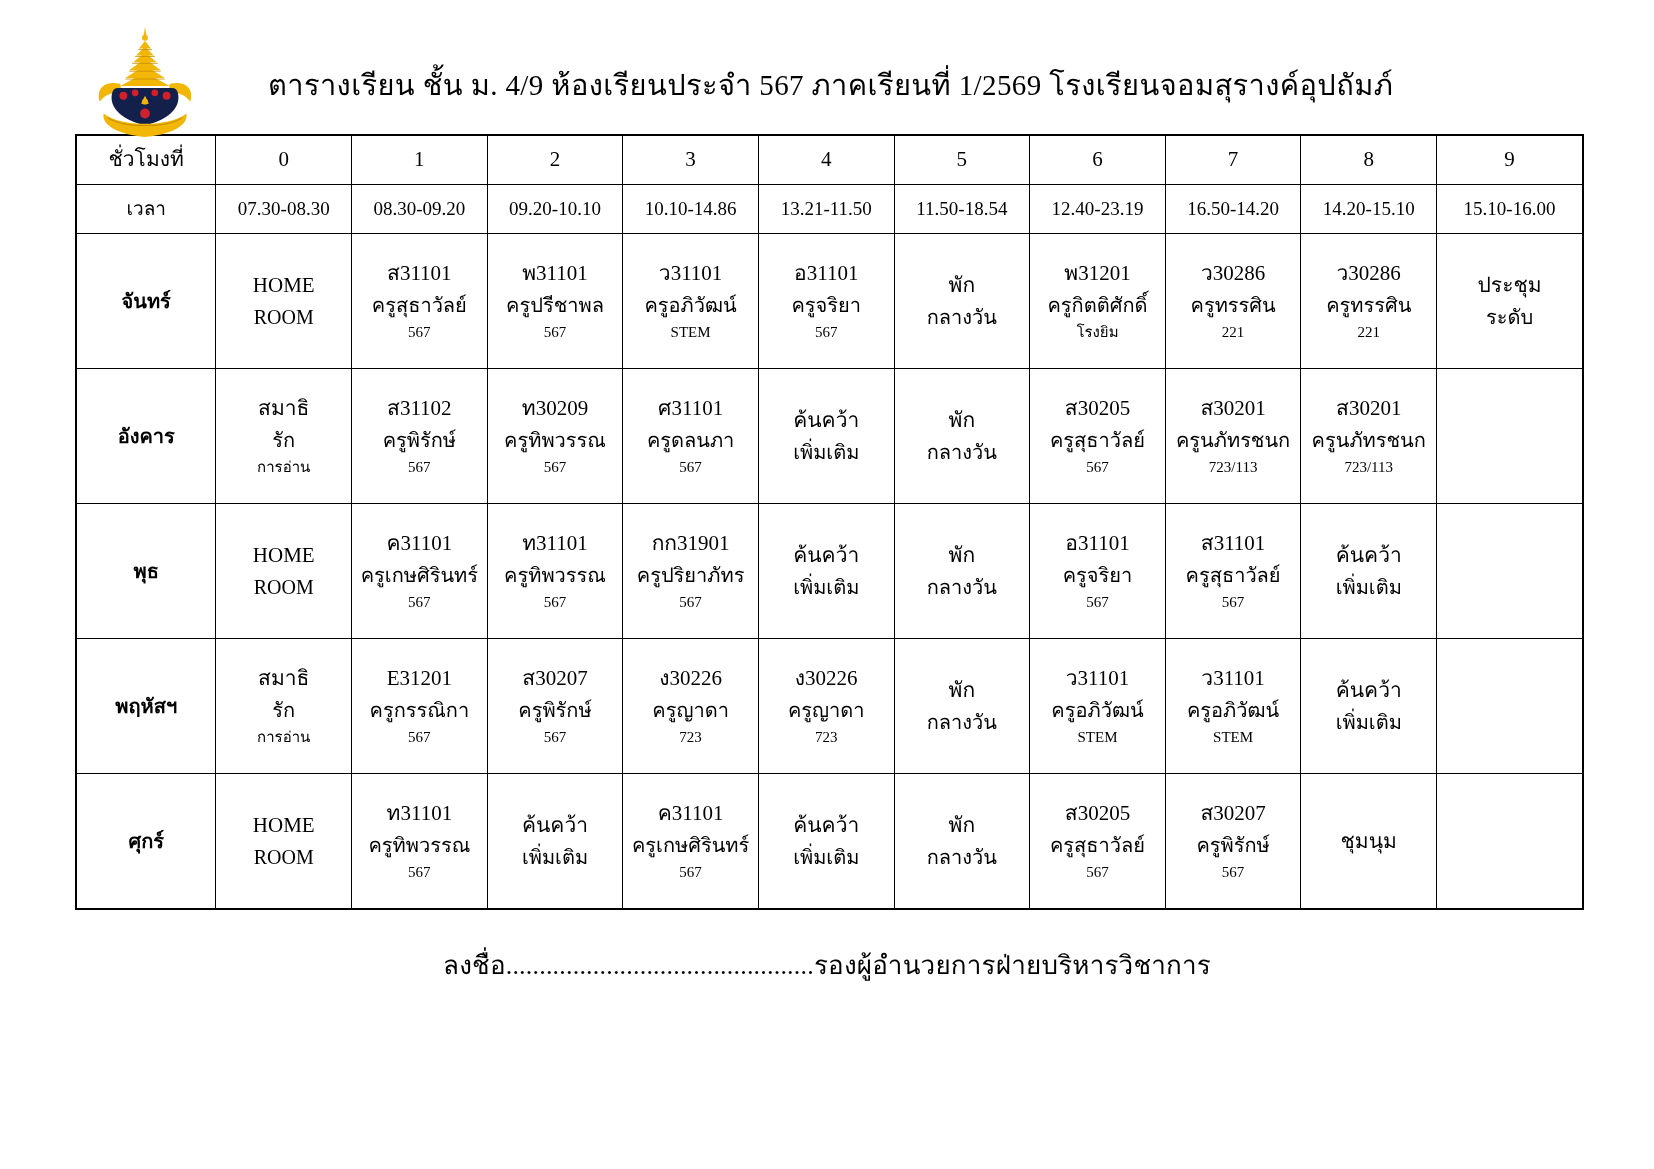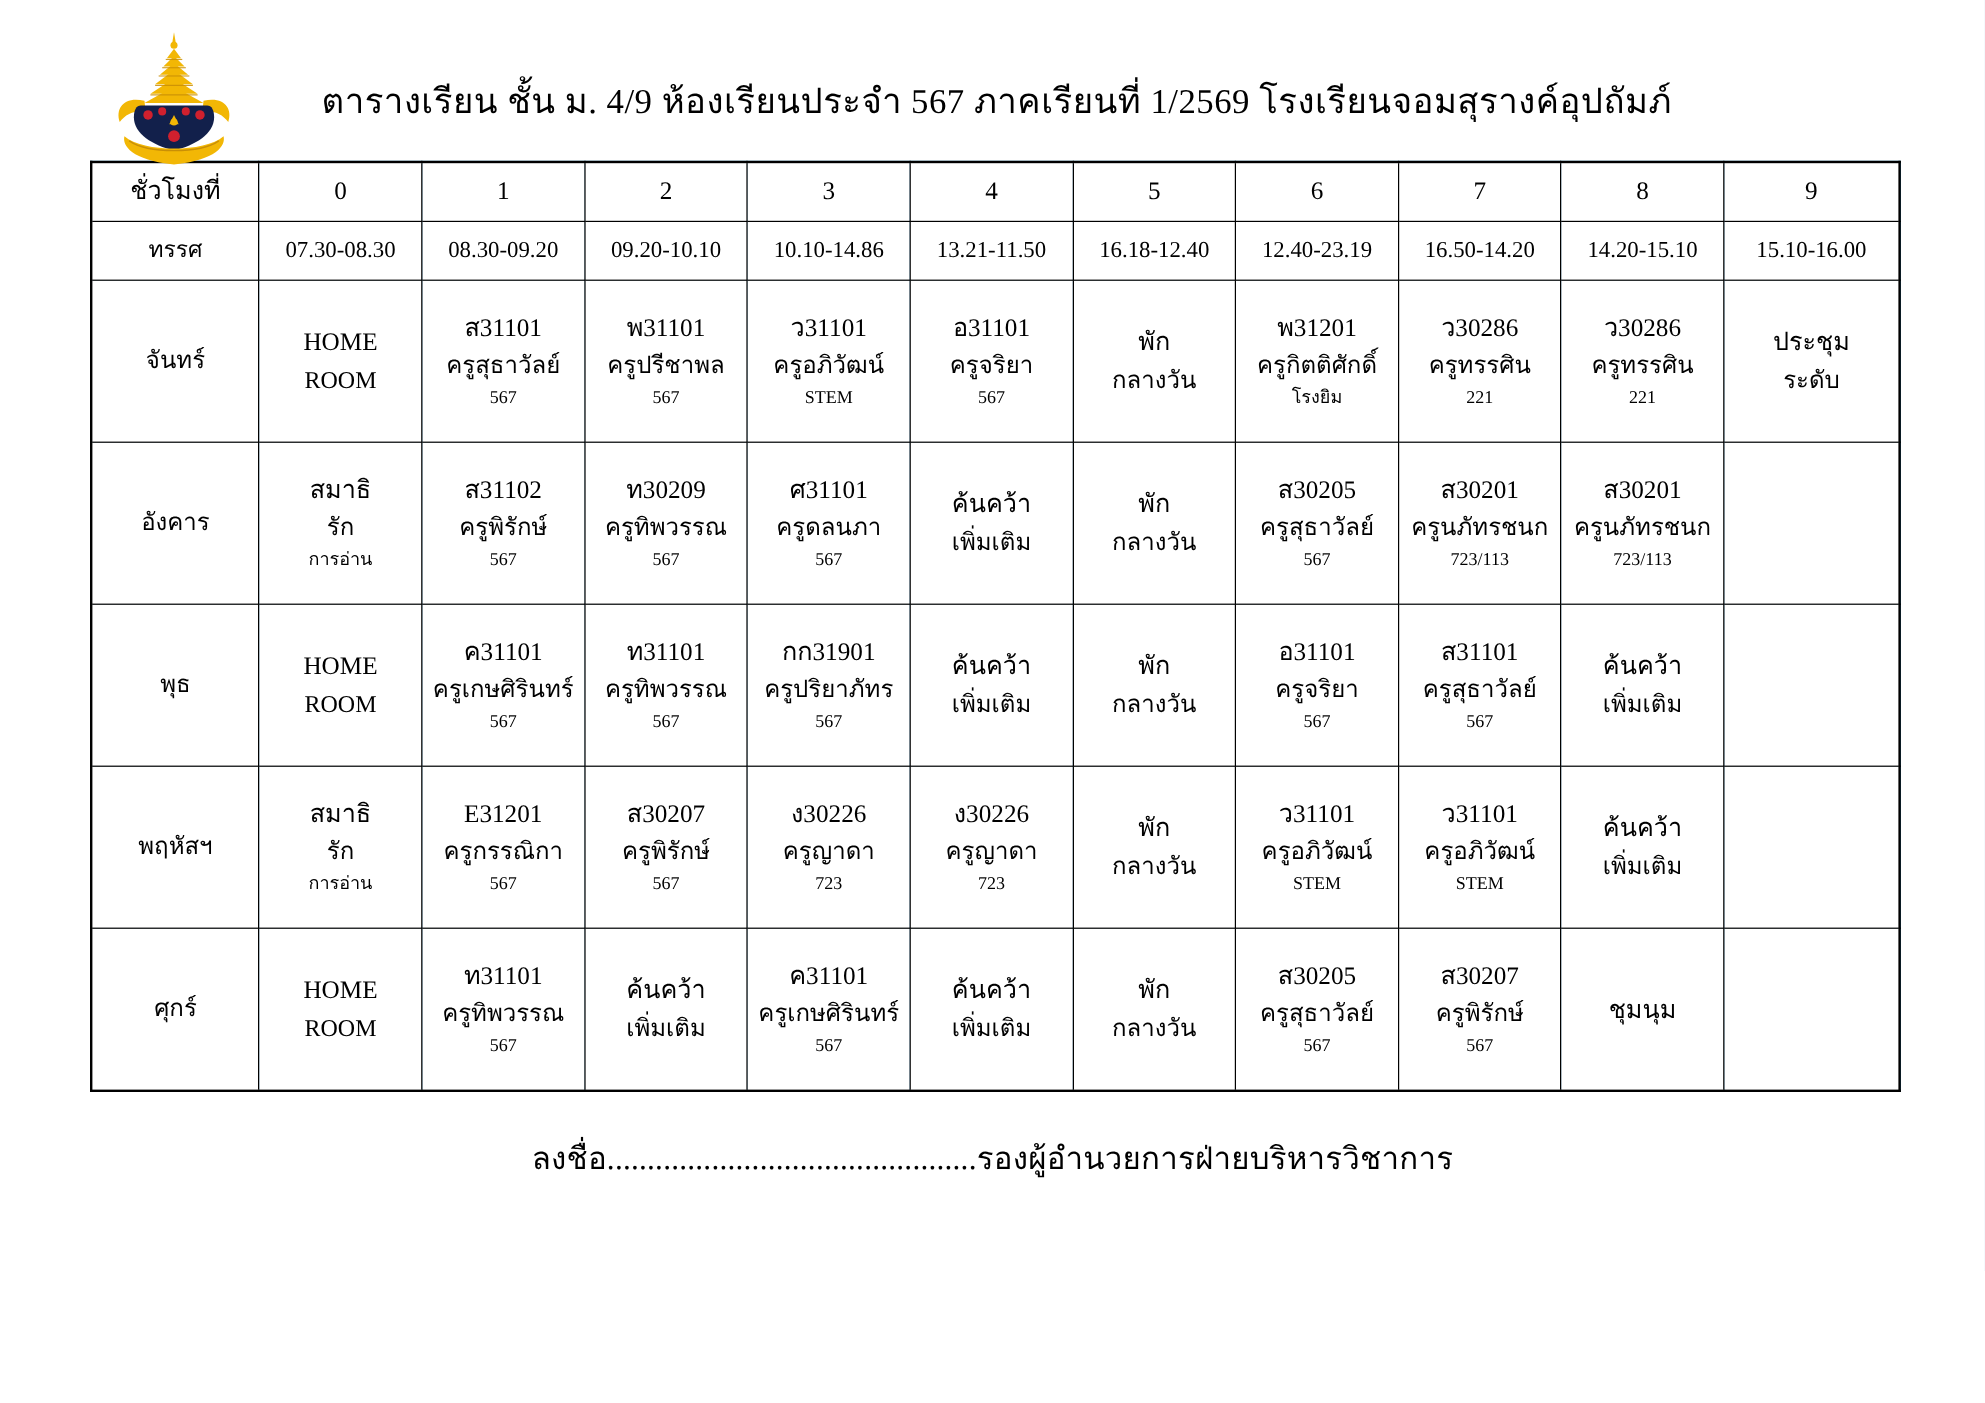--- a/index.html
+++ b/index.html
@@ -75,21 +75,21 @@
   tr.row-hour td,
   tr.row-time td {
     height: 48px;
   }
   tr.row-hour td { font-size: 21px; }
   tr.row-time td { font-size: 19px; white-space: nowrap; }
 
   tr.row-day td { height: 134px; }
 
   td.daycell {
-    font-weight: normal;
+    font-weight: bold;
     font-size: 24px;
   }
   td.hdr-label {
     font-size: 21px;
   }
 
   .cell-lines {
     display: flex;
     flex-direction: column;
     justify-content: center;
@@ -190,27 +190,27 @@
           <td>2</td>
           <td>3</td>
           <td>4</td>
           <td>5</td>
           <td>6</td>
           <td>7</td>
           <td>8</td>
           <td>9</td>
         </tr>
         <tr class="row-time">
-          <td class="hdr-label">ทรรศ</td>
+          <td class="hdr-label">เวลา</td>
           <td>07.30-08.30</td>
           <td>08.30-09.20</td>
           <td>09.20-10.10</td>
           <td>10.10-14.86</td>
           <td>13.21-11.50</td>
-          <td>16.18-12.40</td>
+          <td>11.50-18.54</td>
           <td>12.40-23.19</td>
           <td>16.50-14.20</td>
           <td>14.20-15.10</td>
           <td>15.10-16.00</td>
         </tr>
         <tr class="row-day">
           <td class="daycell">จันทร์</td>
           <td>
             <div class="cell-lines">
               <span class="cl-code">HOME</span>

